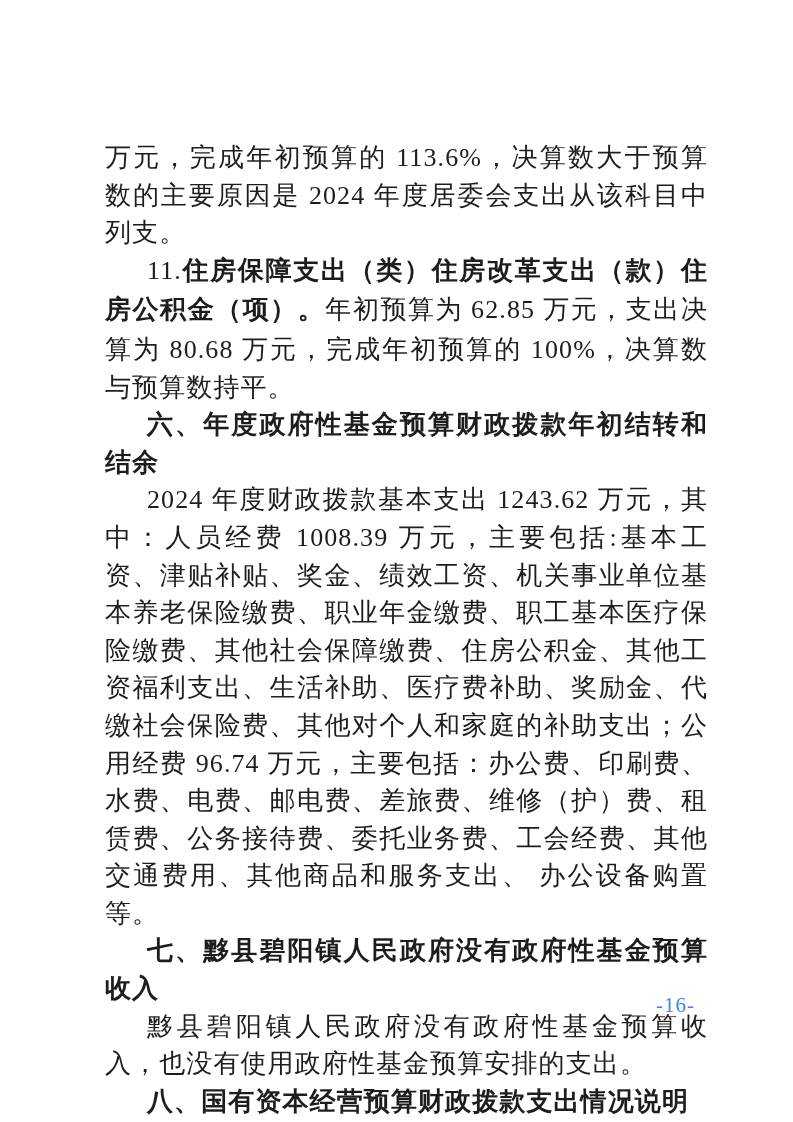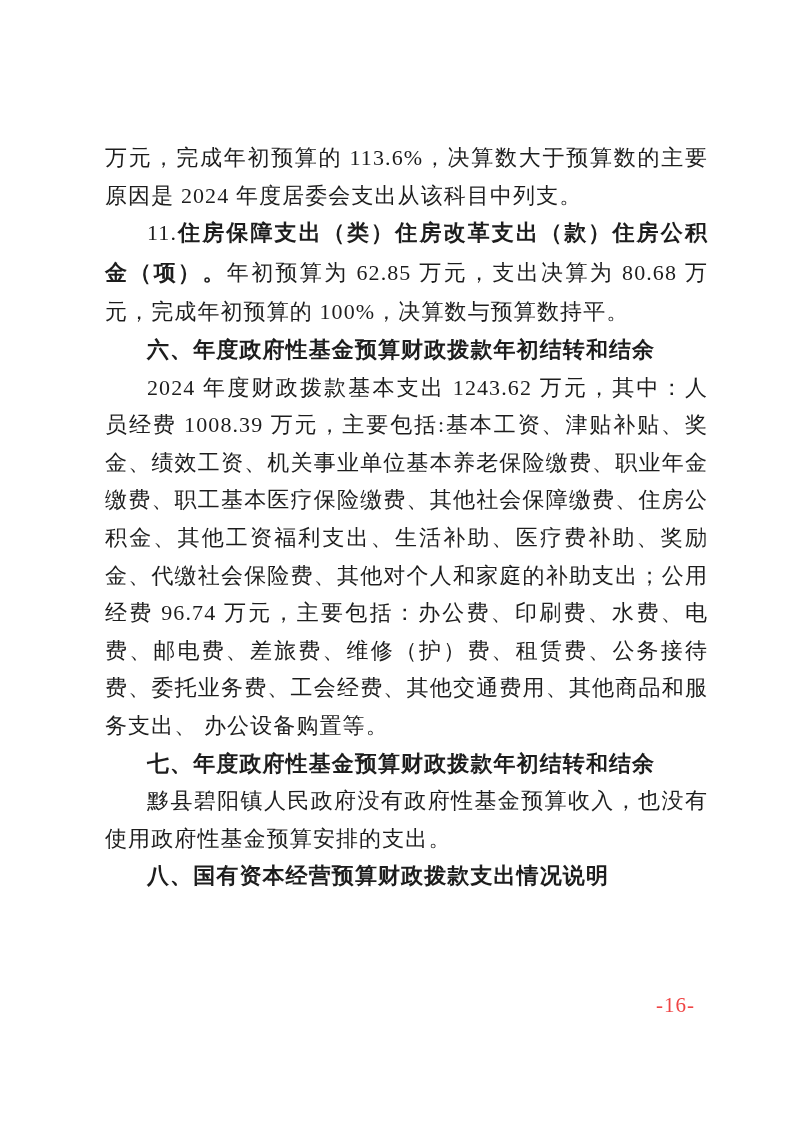--- a/index.html
+++ b/index.html
@@ -15,21 +15,21 @@
     background: #ffffff;
     overflow: hidden;
     color: #1d1d1d;
   }
   .content {
     position: absolute;
     left: 105px;
     top: 139px;
     width: 603px;
     font-family: "Liberation Serif", "DejaVu Serif", serif;
-    font-size: 22px;
+    font-size: 26px;
     line-height: 37.6px;
     letter-spacing: 1.1px;
     text-align: justify;
     text-justify: inter-character;
   }
   .content p {
     margin: 0;
     padding: 0;
     text-indent: 42px;
   }
@@ -44,38 +44,38 @@
     font-weight: 700;
     font-family: Liberation Mono, monospace;
   }
   .pagenum {
     position: absolute;
     top: 993px;
     right: 98px;
     font-family: "Liberation Serif", "DejaVu Serif", serif;
     font-size: 21px;
     letter-spacing: 1px;
-    color: #ef4444;
+    color: #3b82f6;
   }
 </style>
 </head>
 <body>
 
 <div class="page">
   <div class="content">
 
     <p class="no-indent">万元，完成年初预算的 113.6%，决算数大于预算数的主要原因是 2024 年度居委会支出从该科目中列支。</p>
 
     <p><span>11.</span><span class="bold-title">住房保障支出（类）住房改革支出（款）住房公积金（项）。</span><span>年初预算为 62.85 万元，支出决算为 80.68 万元，完成年初预算的 100%，决算数与预算数持平。</span></p>
 
     <p class="heading">六、年度政府性基金预算财政拨款年初结转和结余</p>
 
     <p>2024 年度财政拨款基本支出 1243.62 万元，其中：人员经费 1008.39 万元，主要包括:基本工资、津贴补贴、奖金、绩效工资、机关事业单位基本养老保险缴费、职业年金缴费、职工基本医疗保险缴费、其他社会保障缴费、住房公积金、其他工资福利支出、生活补助、医疗费补助、奖励金、代缴社会保险费、其他对个人和家庭的补助支出；公用经费 96.74 万元，主要包括：办公费、印刷费、水费、电费、邮电费、差旅费、维修（护）费、租赁费、公务接待费、委托业务费、工会经费、其他交通费用、其他商品和服务支出、 办公设备购置等。</p>
 
-    <p class="heading">七、年度政府性基金预算财政拨款年初结转和结余</p>
+    <p class="heading">七、黟县碧阳镇人民政府没有政府性基金预算收入</p>
 
 
     <p>黟县碧阳镇人民政府没有政府性基金预算收入，也没有使用政府性基金预算安排的支出。</p>
 
     <p class="heading">八、国有资本经营预算财政拨款支出情况说明</p>
 
   </div>
 
   <div class="pagenum">-16-</div>
 </div>

